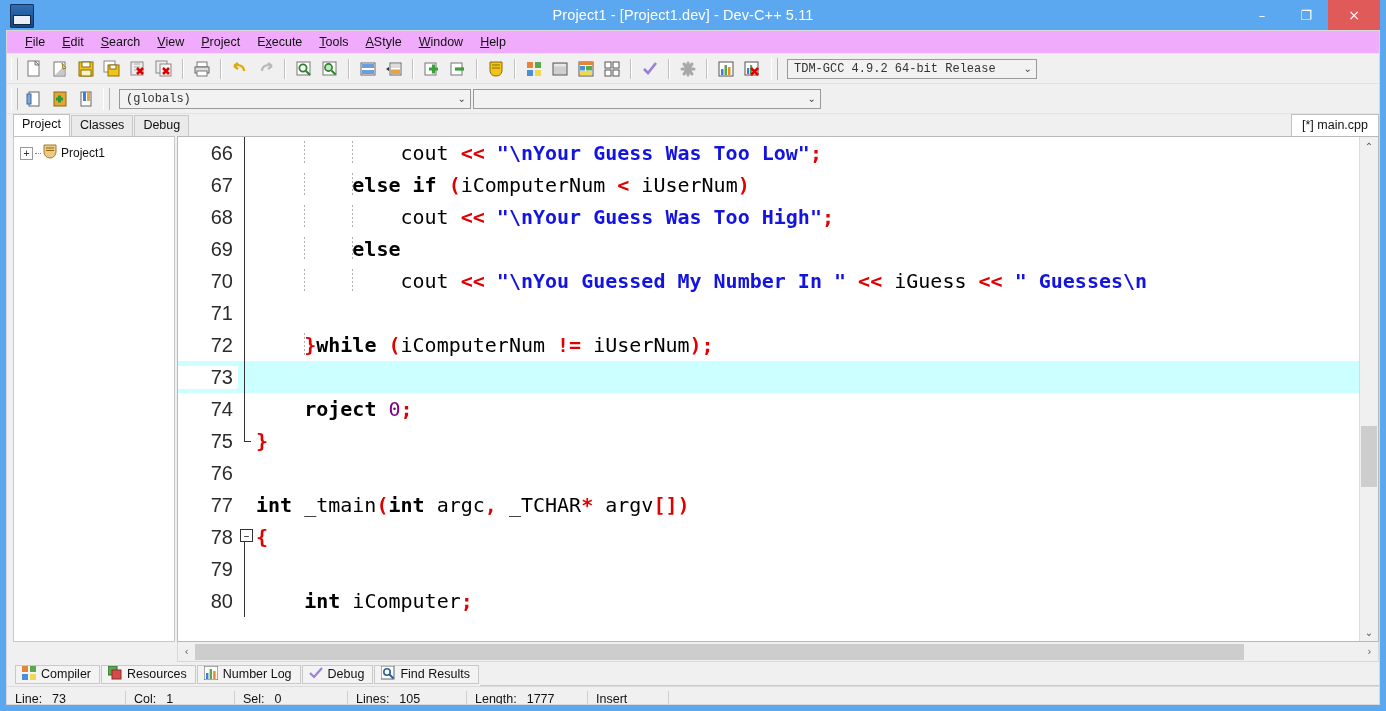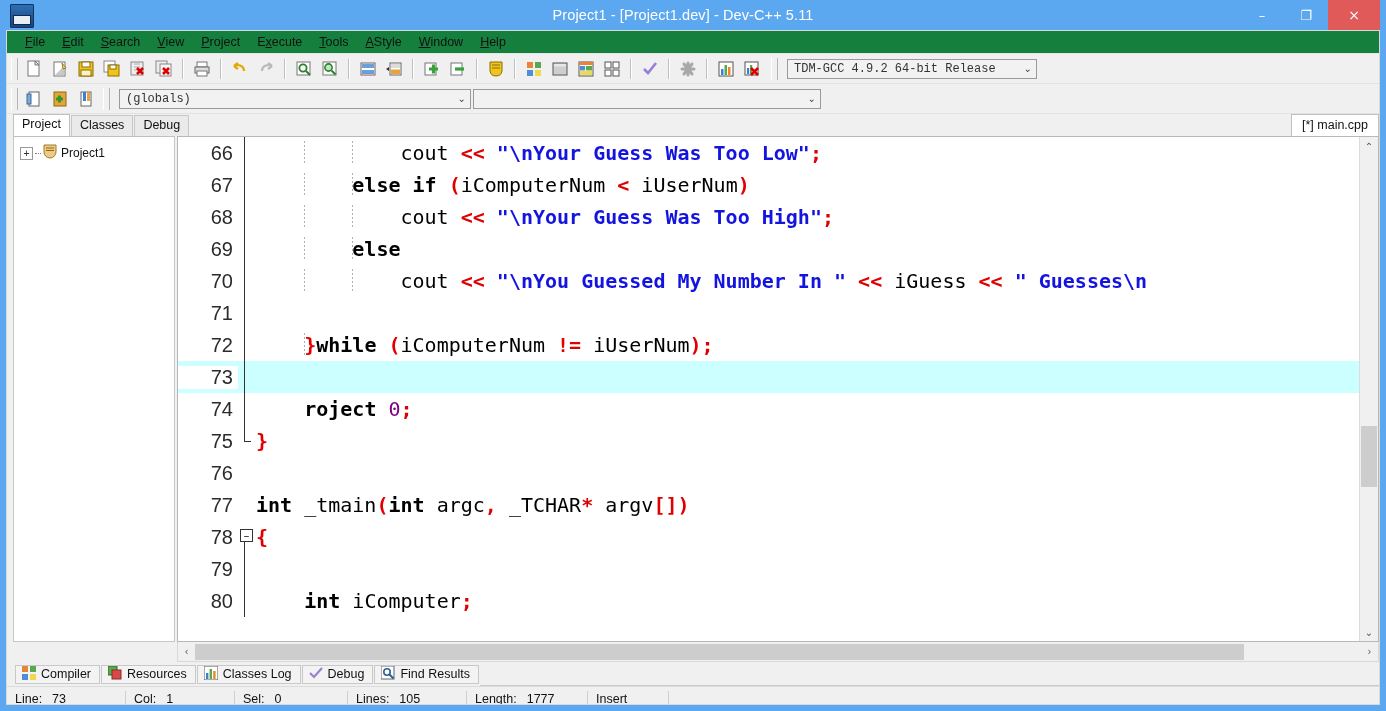--- a/index.html
+++ b/index.html
@@ -53,21 +53,21 @@
     position:relative;
     width:1374px;height:675px;
     background:#f0f0f0;
     border:1px solid #d8d8d8;
     box-sizing:border-box;
     overflow:hidden;
   }
 
   
   .menubar{
-    height:22px;background:#15803d;display:flex;align-items:center;
+    height:22px;background:#f0abfc;display:flex;align-items:center;
     padding-left:10px;border-bottom:1px solid #e6e6e6;
   }
   .menu-item{
     font-size:12.5px;color:#111;padding:2px 9px 2px 8px;
     font-family:"Liberation Sans",sans-serif;
   }
   .menu-item u{text-decoration:underline;}
 
   
   .toolbar{
@@ -557,21 +557,21 @@
             </svg></span>
         <span>Resources</span>
       </div>
       <div class="btab">
         <span><svg width="14" height="14">
               <rect x="0" y="0" width="14" height="14" fill="#fff" stroke="#555"></rect>
               <rect x="2" y="7" width="2.4" height="6" fill="#3a7fd8"></rect>
               <rect x="5.6" y="3" width="2.4" height="10" fill="#5aa84e"></rect>
               <rect x="9.2" y="5" width="2.4" height="8" fill="#e88a2a"></rect>
             </svg></span>
-        <span>Classes Log</span>
+        <span>Number Log</span>
       </div>
       <div class="btab">
         <span><svg width="14" height="14">
               <path d="M1 7 l4 4 l8 -9" stroke="#9b7fd4" stroke-width="2.2" fill="none"></path>
             </svg></span>
         <span>Debug</span>
       </div>
       <div class="btab">
         <span><svg width="14" height="14">
               <rect x="0" y="0" width="13" height="13" fill="#fff" stroke="#666"></rect>

